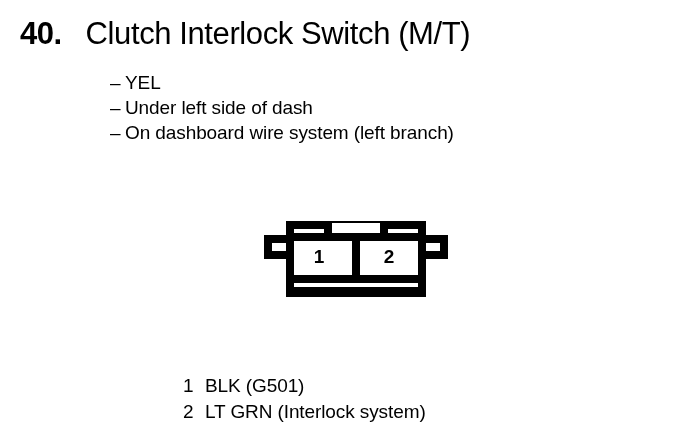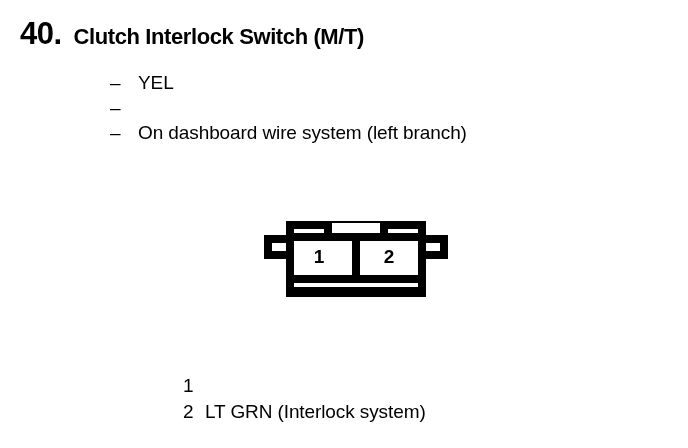--- a/index.html
+++ b/index.html
@@ -25,23 +25,23 @@
     display: flex;
     align-items: baseline;
     white-space: nowrap;
   }
   #heading .num {
     font-size: 31px;
     font-weight: bold;
     letter-spacing: -0.5px;
   }
   #heading .title {
-    font-size: 22px;
-    font-weight: bold;
-    margin-left: 12px;
+    font-size: 31px;
+    font-weight: normal;
+    margin-left: 24px;
     letter-spacing: -0.4px;
   }
 
   
   #bullets {
     position: absolute;
     left: 110px;
     top: 70px;
   }
   .bullet-row {
@@ -50,21 +50,20 @@
     font-size: 19px;
     line-height: 25px;
     white-space: nowrap;
   }
   .bullet-row .dash {
     width: 15px;
     flex: none;
   }
   .bullet-row .btext {
     letter-spacing: -0.1px;
-    margin-left: 13px;
   }
 
   
   #connector {
     position: absolute;
     left: 264px;
     top: 219px;
     width: 184px;
     height: 84px;
   }
@@ -109,20 +108,21 @@
     <span class="title">Clutch Interlock Switch (M/T)</span>
   </div>
 
   <div id="bullets">
     <div class="bullet-row">
       <span class="dash">–</span>
       <span class="btext">YEL</span>
     </div>
     <div class="bullet-row">
       <span class="dash">–</span>
+      <span class="btext">Under left side of dash</span>
     </div>
     <div class="bullet-row">
       <span class="dash">–</span>
       <span class="btext">On dashboard wire system (left branch)</span>
     </div>
   </div>
 
   <div id="connector">
     <svg width="184" height="84" viewBox="0 0 184 84" xmlns="http://www.w3.org/2000/svg">
 
@@ -162,20 +162,21 @@
       </g>
 
       <text class="pin-num" x="55" y="44" text-anchor="middle">1</text>
       <text class="pin-num" x="125" y="44" text-anchor="middle">2</text>
     </svg>
   </div>
 
   <div id="legend">
     <div class="legend-row">
       <span class="lnum">1</span>
+      <span class="ltext">BLK (G501)</span>
     </div>
     <div class="legend-row">
       <span class="lnum">2</span>
       <span class="ltext">LT GRN (Interlock system)</span>
     </div>
   </div>
 
 </div>
 
 </body></html>

